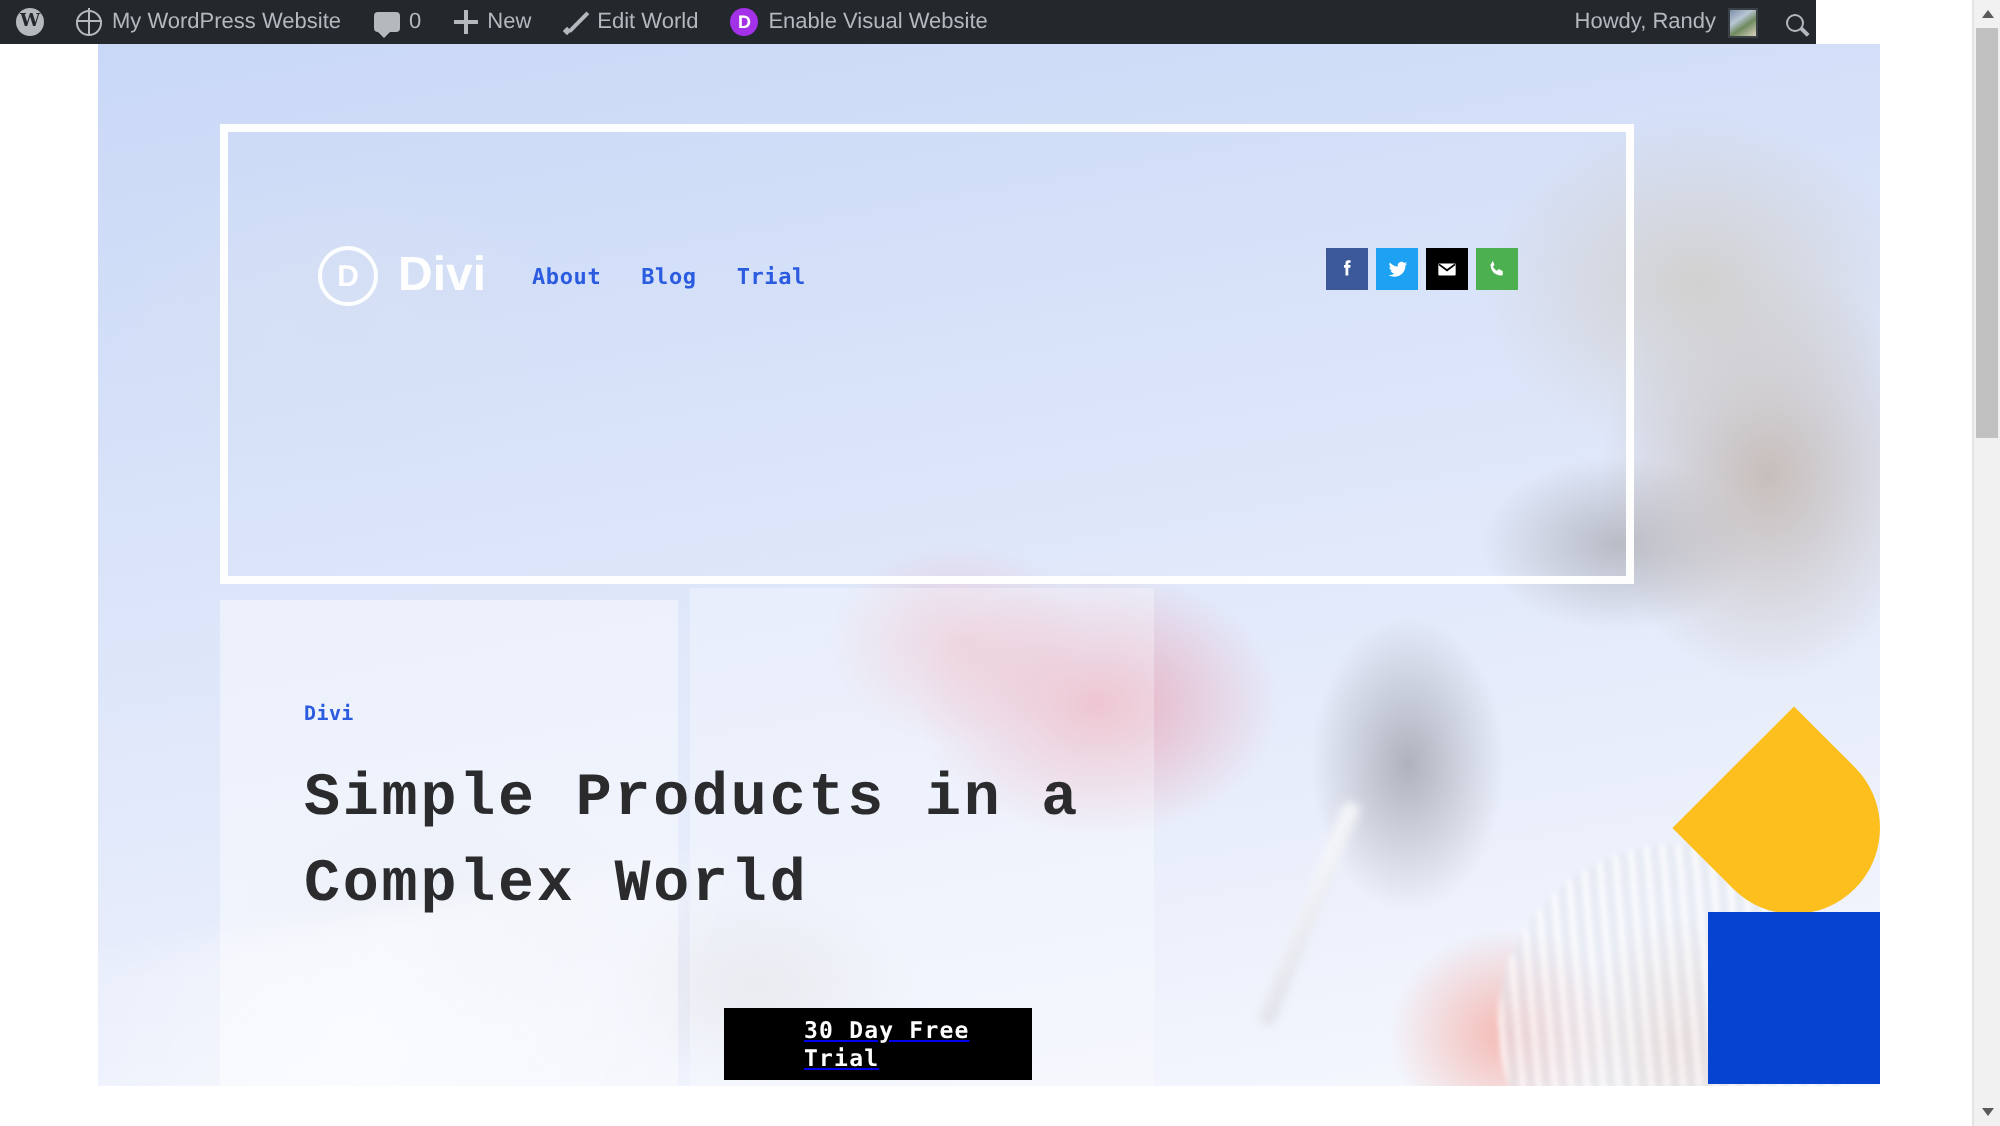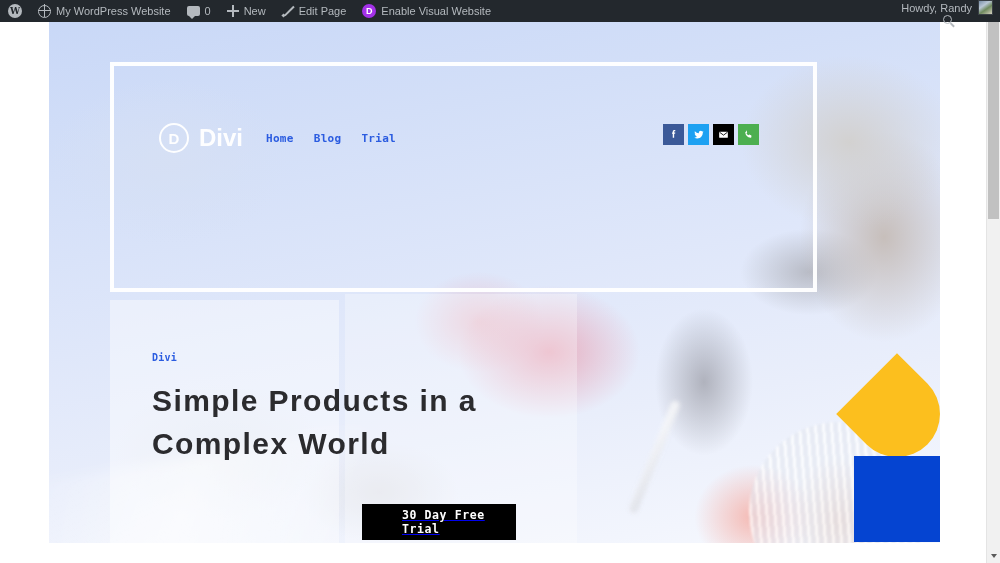--- a/index.html
+++ b/index.html
@@ -4,21 +4,21 @@
 <style>
   * { margin:0; padding:0; box-sizing:border-box; }
   html, body {
     width:1000px; height:563px; overflow:hidden;
     background:#ffffff;
     font-family:"Liberation Sans", sans-serif;
   }
 
   
   #wp-adminbar{
-    position:absolute; left:0; top:0; width:1000px; height:22px;
+    position:absolute; left:0; top:0; width:908px; height:22px;
     background:#23282d; color:#b4b9be; z-index:100;
     display:flex; align-items:center; font-size:11px;
   }
   .ab-group{ display:flex; align-items:center; height:22px; }
   .ab-item{
     display:flex; align-items:center; gap:5px;
     height:22px; padding:0 8px; color:#b4b9be; white-space:nowrap;
     font-size:11px; line-height:22px;
   }
   .ab-item .ab-label{ color:#b4b9be; }
@@ -75,21 +75,21 @@
   .divi-ab-icon{
     width:14px;height:14px;border-radius:50%;
     background:#a331e8; position:relative; flex:0 0 auto;
   }
   .divi-ab-icon::after{
     content:"D"; position:absolute; inset:0;
     font-size:9px; font-weight:bold; color:#ffffff;
     display:flex; align-items:center; justify-content:center;
     font-family:"Liberation Sans", sans-serif;
   }
-  #ab-right{ margin-left:auto; display:flex; align-items:center; height:22px;flex-direction:column; }
+  #ab-right{ margin-left:auto; display:flex; align-items:center; height:22px; }
   .howdy{ display:flex; align-items:center; gap:6px; padding:0 7px; font-size:11px; color:#b4b9be;}
   .avatar{
     width:15px;height:15px;flex:0 0 auto;
     background:linear-gradient(145deg,#7a8fa8 0%,#b9c6d4 35%,#6f8a5e 60%,#d8d2c0 100%);
     border:1px solid #3a4046;
   }
   .search-ab{
     width:22px;height:22px;display:flex;align-items:center;justify-content:center;
   }
   .search-glyph{
@@ -235,21 +235,21 @@
   }
   #hero-text{
     position:absolute; left:103px; top:330px; width:460px;
   }
   #eyebrow{
     font-family:"DejaVu Sans Mono", monospace;
     font-size:10px; font-weight:bold; color:#2b5ce0;
     letter-spacing:0.2px; margin-bottom:16px;
   }
   #hero-title{
-    font-family:Liberation Sans, sans-serif;
+    font-family:Liberation Mono, monospace;
     font-size:30px; font-weight:bold; color:#2b2b2e;
     line-height:43px; letter-spacing:1.4px; white-space:pre-line;
   }
   #cta-button{
     position:absolute; left:313px; top:482px;
     width:154px; height:36px; background:#000000;
     display:flex; align-items:center; justify-content:center;
     cursor:pointer;
     padding-left:40px;
   }
@@ -293,21 +293,21 @@
       <span class="ab-label">0</span>
     </div>
 
     <div class="ab-item">
       <span class="plus-icon"></span>
       <span class="ab-label">New</span>
     </div>
 
     <div class="ab-item">
       <span class="pencil-icon"></span>
-      <span class="ab-label">Edit Page</span>
+      <span class="ab-label">Edit World</span>
     </div>
 
     <div class="ab-item">
       <span class="divi-ab-icon"></span>
       <span class="ab-label">Enable Visual Website</span>
     </div>
   </div>
 
   <div id="ab-right">
     <div class="howdy">
@@ -335,21 +335,21 @@
     <div id="header-frame"></div>
 
     <div id="brand">
       <div id="divi-logo">
         <span>D</span>
       </div>
       <div id="brand-name">Divi</div>
     </div>
 
     <nav id="main-nav">
-      <a href="#">Home</a>
+      <a href="#">About</a>
       <a href="#">Blog</a>
       <a href="#">Trial</a>
     </nav>
 
     <div id="social">
       <a href="#" class="soc" style="background:#3B5998">
         <svg width="13" height="13" viewBox="0 0 24 24">
           <path fill="#ffffff" d="M15.3 8.4h-2.1V7c0-.6.4-.8.7-.8h1.4V3.9h-2c-2.2 0-2.7 1.6-2.7 2.7v1.8H9.2v2.4h1.4V18h2.6v-7.2h1.8l.3-2.4z"></path>
         </svg>
       </a>

